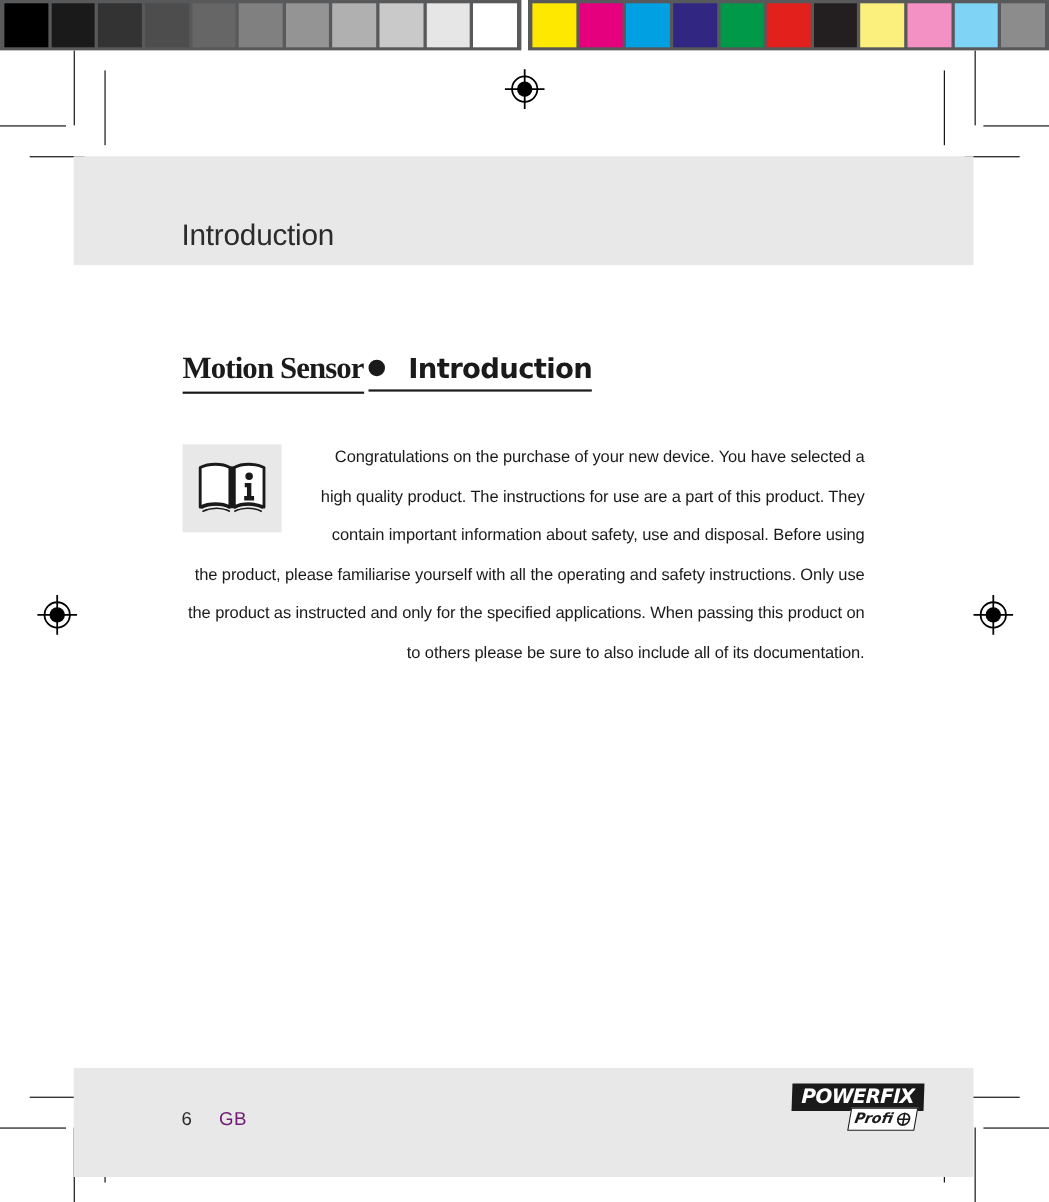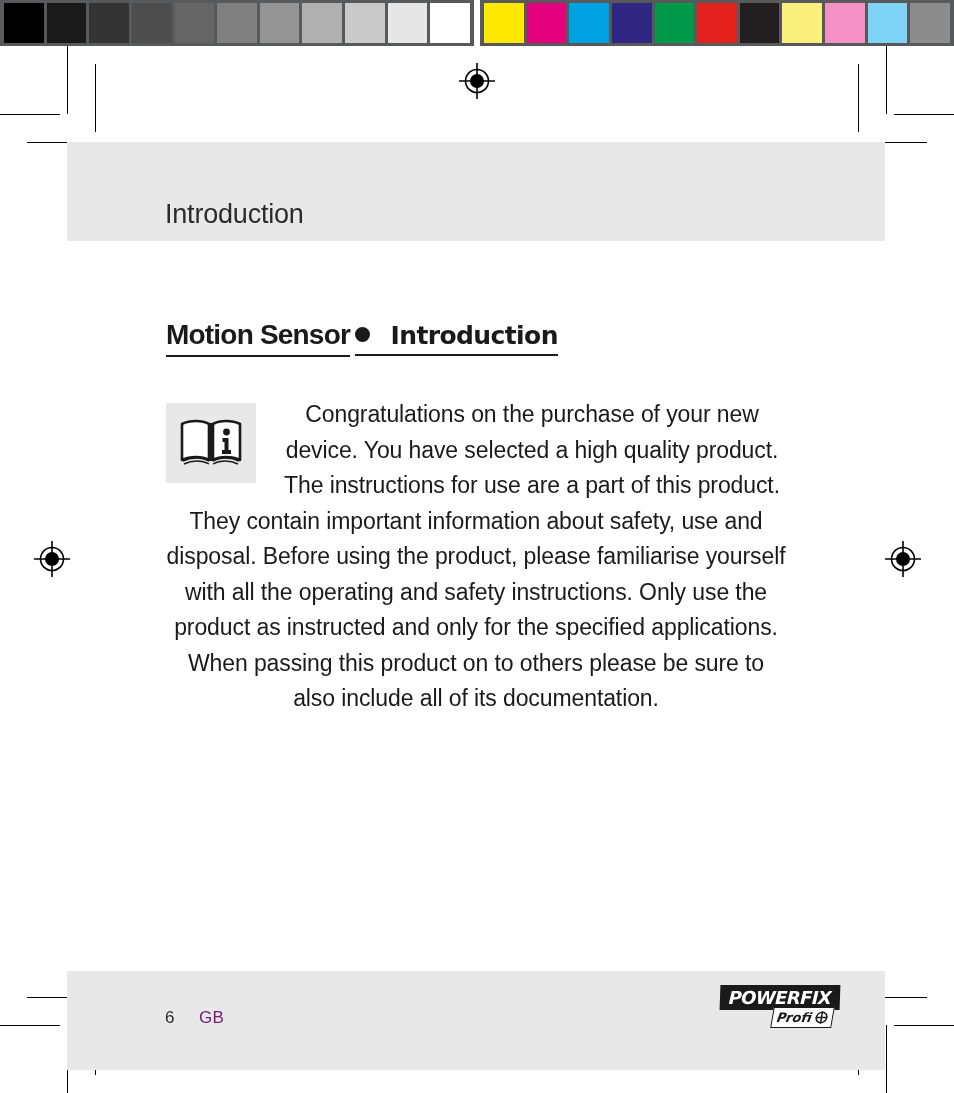--- a/index.html
+++ b/index.html
@@ -152,21 +152,21 @@
   #brand-logo-sub-mark { display: block; }
 
   
   #content-column {
     position: absolute;
     left: 166px; top: 200px;
     width: 620px;
   }
 
   #product-title {
-    font-family: Liberation Sans, sans-serif;
+    font-family: Liberation Serif, serif;
     font-size: 28px;
     font-weight: bold;
     letter-spacing: -0.8px;
     color: #1a1a1a;
     margin: 0;
     padding: 0 0 4px 0;
     display: inline-block;
     border-bottom: 2.4px solid #1a1a1a;
     line-height: 1.15;
   }
@@ -192,25 +192,25 @@
     font-family: "DejaVu Sans", sans-serif;
     font-size: 25px;
     font-weight: bold;
     letter-spacing: -0.6px;
     color: #1a1a1a;
     line-height: 1.1;
   }
 
   #intro-paragraph {
     margin: 40px 0 0 0;
-    font-size: 23px;
+    font-size: 15px;
     line-height: 35.5px;
     color: #1a1a1a;
     letter-spacing: -0.1px;
-    text-align: center;
+    text-align: right;
   }
   #manual-book-icon {
     float: left;
     width: 90px; height: 80px;
     background: #e8e8e8;
     margin: 6px 22px 2px 0;
     display: flex;
     align-items: center;
     justify-content: center;
   }

